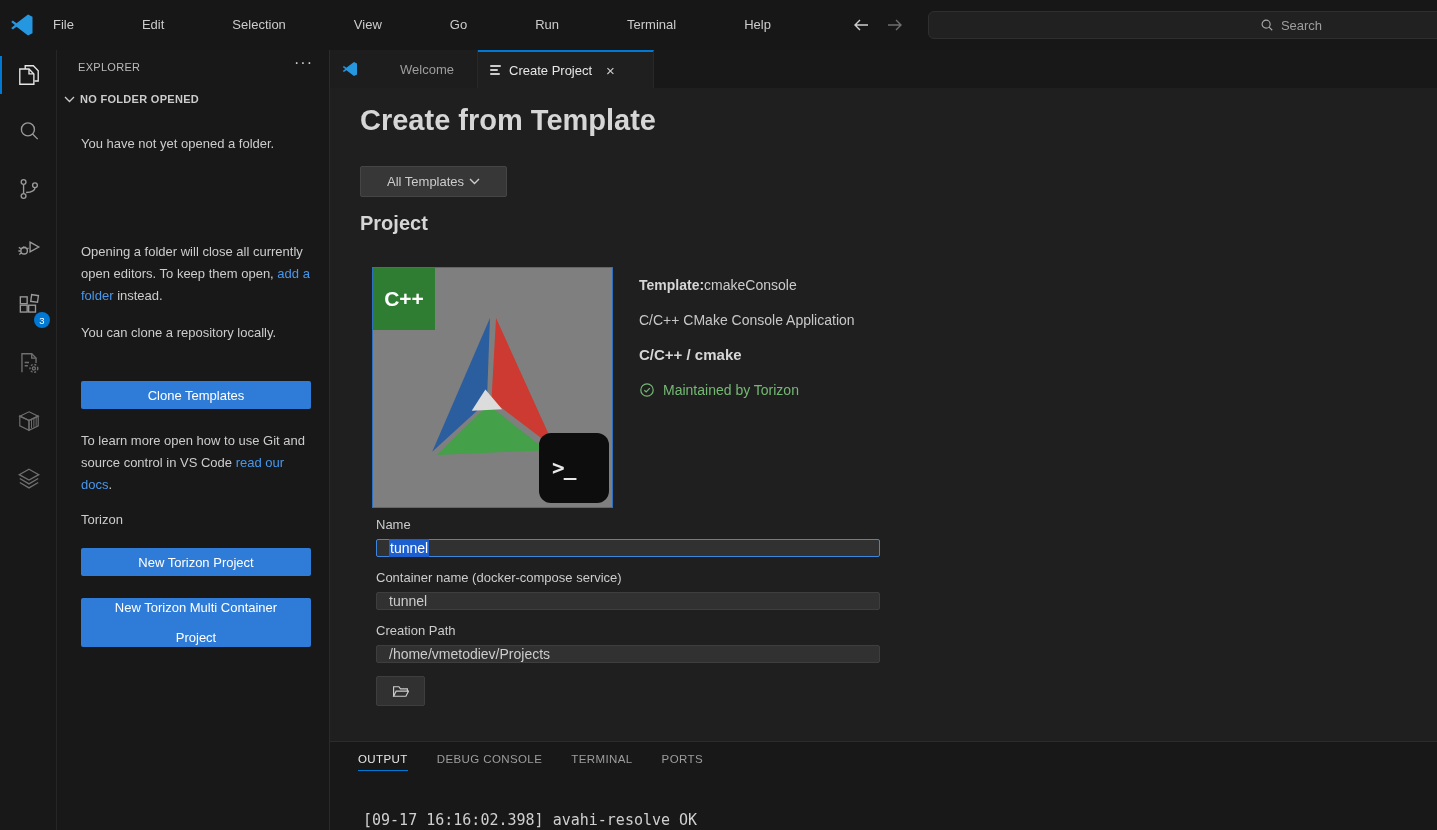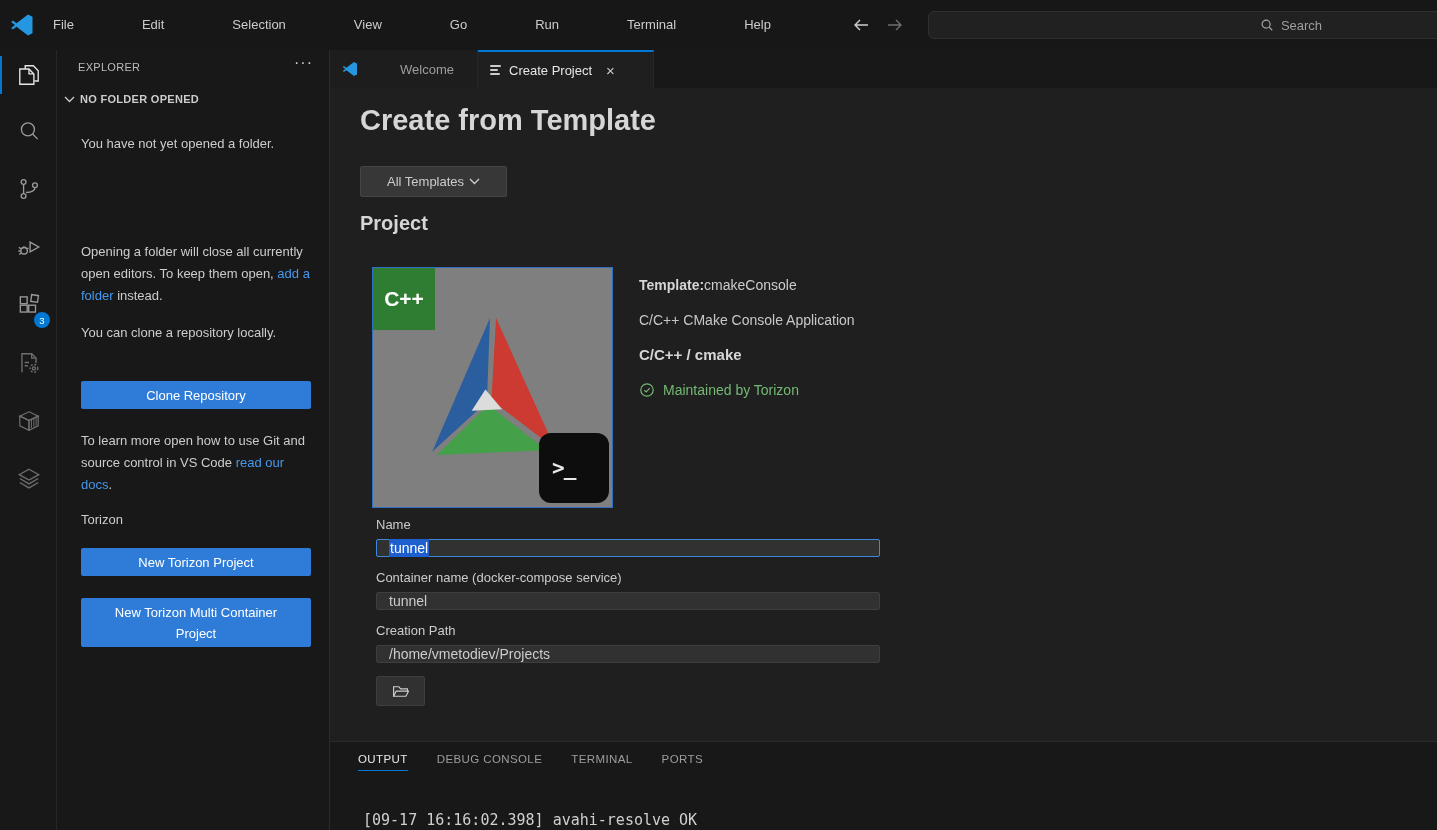--- a/index.html
+++ b/index.html
@@ -213,25 +213,25 @@
     <div class="sb-more">···</div>
     <div class="sb-section">
       <svg viewBox="0 0 11 7" fill="none" stroke="#cccccc" stroke-width="1.3">
         <path d="M1 1 L5.5 5.5 L10 1"></path>
       </svg>
       <span>NO FOLDER OPENED</span>
     </div>
     <div class="sb-p" style="top:83px">You have not yet opened a folder.</div>
     <div class="sb-p" style="top:272px">You can clone a repository locally.</div>
     <div class="sb-p" style="top:191px"><span>Opening a folder will close all currently open editors. To keep them open, </span><span class="sb-link">add a folder</span><span> instead.</span></div>
-    <button class="sb-btn" style="top:331px">Clone Repository</button>
+    <button class="sb-btn" style="top:331px">Clone Templates</button>
     <div class="sb-p" style="top:380px"><span>To learn more open how to use Git and source control in VS Code </span><span class="sb-link">read our docs</span><span>.</span></div>
     <div class="sb-label" style="top:462px">Torizon</div>
     <button class="sb-btn" style="top:498px">New Torizon Project</button>
-    <button class="sb-btn" style="top:548px;height:49px;white-space:normal;line-height:21px;padding:16px 14px;">New Torizon Multi Container Project</button>
+    <button class="sb-btn" style="top:548px;height:49px;white-space:normal;line-height:30px;padding:16px 14px;">New Torizon Multi Container Project</button>
   </div>
 
   <div class="editor">
 
     <div class="tabbar">
       <div class="tab welcome">
         <svg viewBox="0 0 24 24">
           <polygon fill="#2596e0" points="18,1.5 22.5,3.8 22.5,20.2 18,22.5 6.5,13.7 2.8,16.6 1.2,15.1 4.9,12 1.2,8.9 2.8,7.4 6.5,10.3"></polygon>
         </svg>
         <span>Welcome</span>

